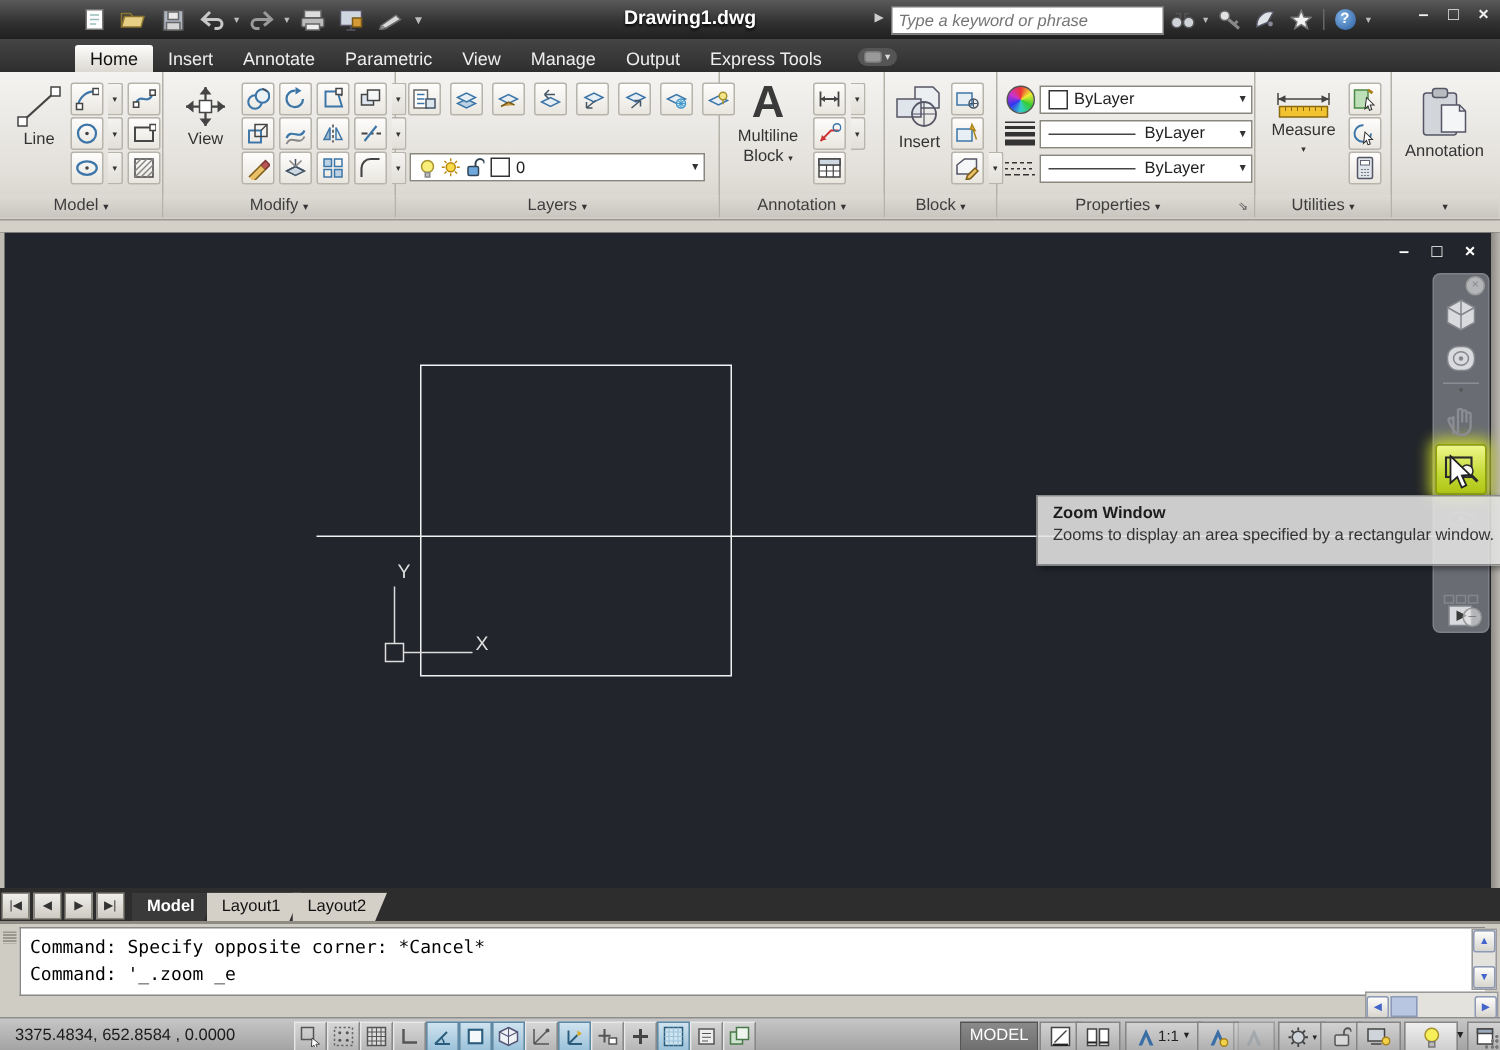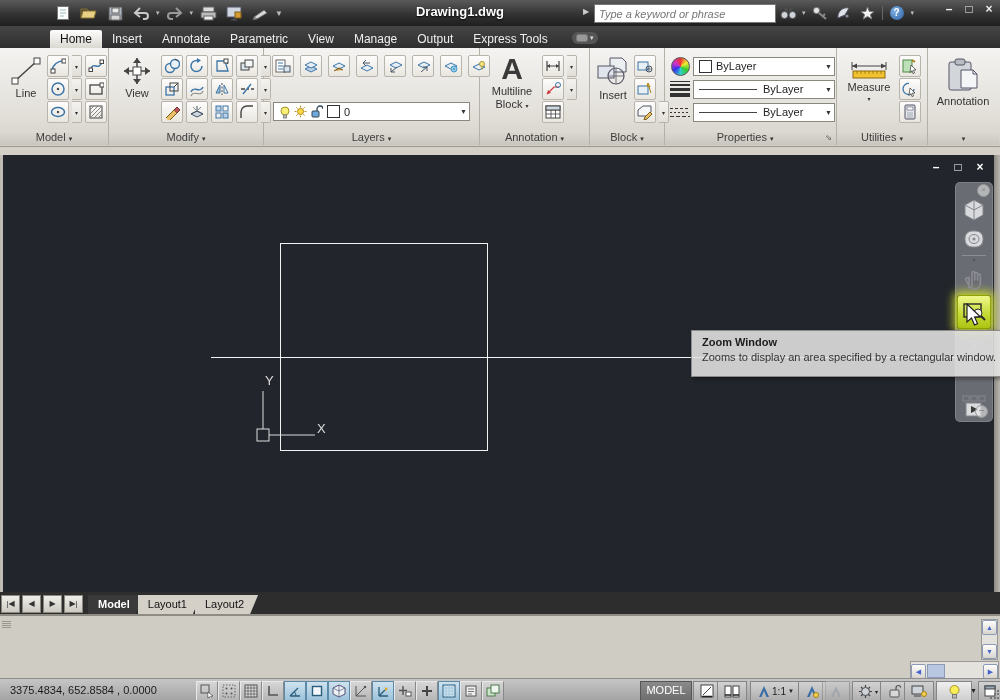--- a/index.html
+++ b/index.html
@@ -747,20 +747,22 @@
     <div class="lt-nav">▶|</div>
     <div class="ltab sel" style="margin-left:4px;">Model</div>
     <div class="ltab">Layout1</div>
     <div class="ltab">Layout2</div>
   </div>
 
   <div id="cmd">
     <div id="cmd-grip">
         <div class="dots"></div>
       </div>
+    <div id="cmd-hist"><span>Command: Specify opposite corner: *Cancel*</span>
+<span>Command: '_.zoom _e</span></div>
     <div id="vscroll">
       <div class="scr">▲</div>
       <div class="scr">▼</div>
     </div>
     <div id="hscroll">
       <div class="scr">◀</div>
       <div class="thumb"></div>
       <div class="scr" style="margin-left:auto;">▶</div>
     </div>
   </div>

